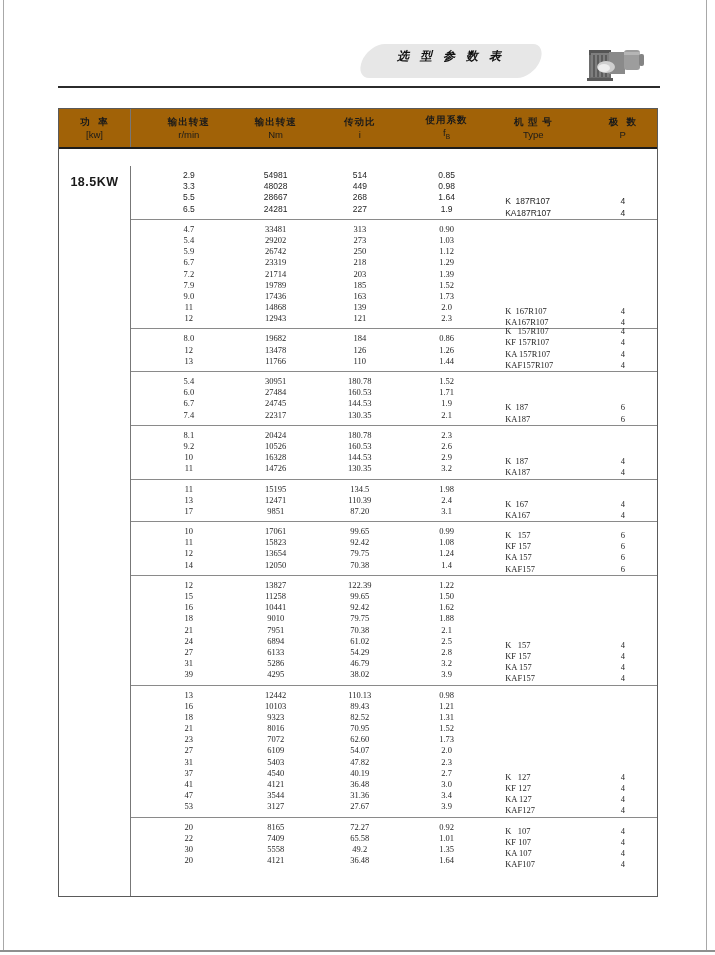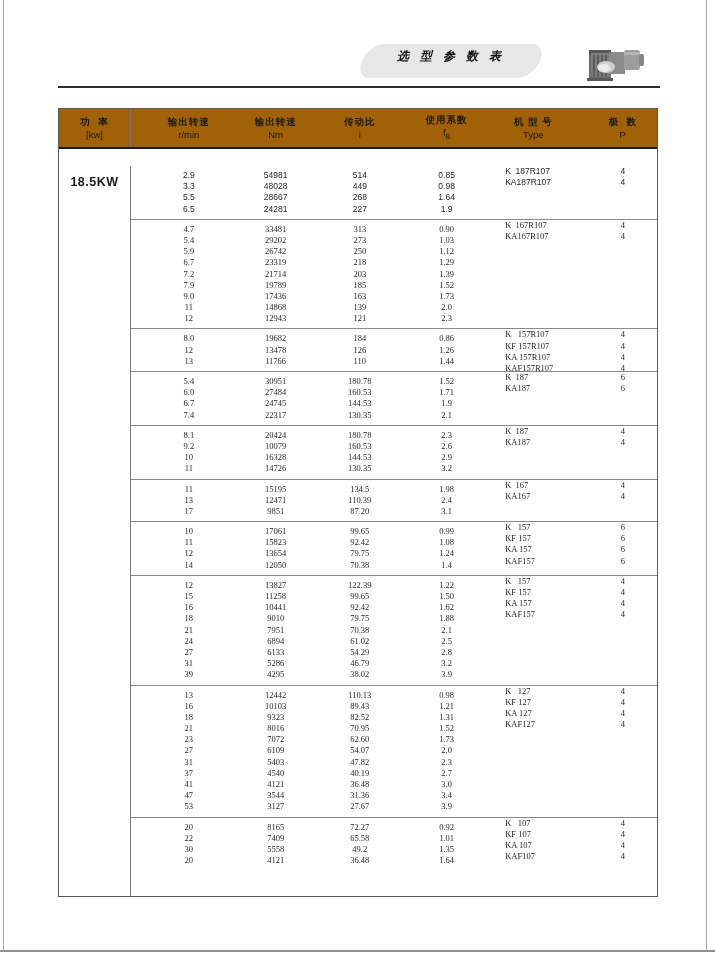--- a/index.html
+++ b/index.html
@@ -68,21 +68,21 @@
 
   .group { position:relative; padding:4px 0; }
   .group + .group { border-top:1px solid #8a8a8a;font-family:Liberation Serif, serif; }
   .data-row { display:grid; grid-template-columns:22% 11% 21% 12% 21% 13%; height:11.2px; }
   .cell {
     font-size:8.5px; line-height:11.2px; text-align:center;
     color:#1f1f1f; white-space:nowrap;
   }
   .type-overlay {
     position:absolute; left:66%; top:0; width:34%; height:100%;
-    display:flex; flex-direction:column; justify-content:flex-start;
+    display:flex; flex-direction:column; justify-content:flex-end;
   }
   .type-row { display:grid; grid-template-columns:61.8% 38.2%; height:11.2px; }
   .type-name {
     font-size:8.5px; line-height:11.2px; text-align:left;
     padding-left:27px; white-space:pre; color:#1f1f1f;
   }
   .type-p { font-size:8.5px; line-height:11.2px; text-align:center; color:#1f1f1f; }
 </style>
 </head>
 <body>
@@ -373,21 +373,21 @@
           <div class="data-row">
             <div class="cell">8.1</div>
             <div class="cell">20424</div>
             <div class="cell">180.78</div>
             <div class="cell">2.3</div>
             <div class="cell"></div>
             <div class="cell"></div>
           </div>
           <div class="data-row">
             <div class="cell">9.2</div>
-            <div class="cell">10079</div>
+            <div class="cell">10526</div>
             <div class="cell">160.53</div>
             <div class="cell">2.6</div>
             <div class="cell"></div>
             <div class="cell"></div>
           </div>
           <div class="data-row">
             <div class="cell">10</div>
             <div class="cell">16328</div>
             <div class="cell">144.53</div>
             <div class="cell">2.9</div>

